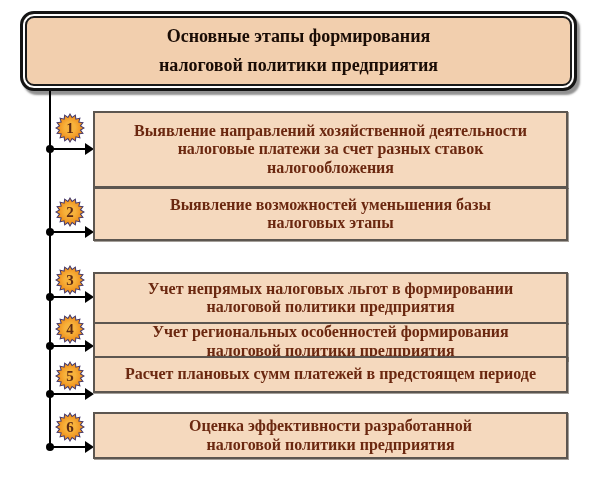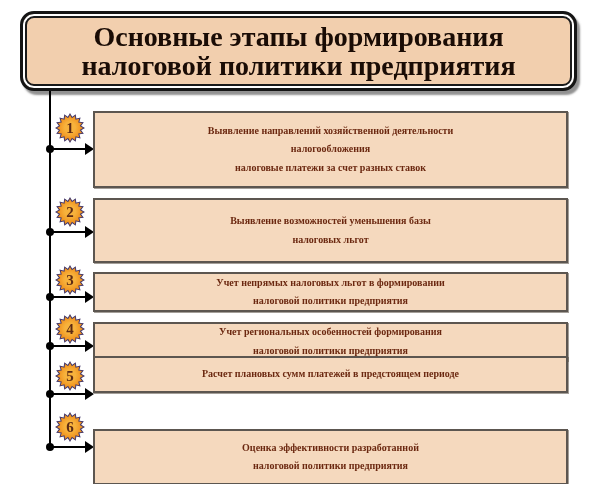--- a/index.html
+++ b/index.html
@@ -30,21 +30,21 @@
     background:var(--header-fill);
     border:3px solid #151515;
     border-radius:14px;
     box-shadow: inset 0 0 0 2px #ffffff,
                 inset 0 0 0 4px #1a1a1a,
                 3px 4px 2px rgba(110,110,110,0.75);
     display:flex; flex-direction:column; justify-content:center; align-items:center;
     text-align:center;
     color:var(--header-text);
     font-weight:bold;
-    font-size:28px;
+    font-size:18px;
     line-height:29px;
   }
   
   .vline {
     position:absolute; left:49px; top:91px;
     width:2px; height:357px;
     background:var(--connector);
   }
   .connector {
     position:absolute; left:49px;
@@ -91,21 +91,21 @@
   .box {
     position:absolute; left:93px;
     width:475px;
     background:var(--box-fill);
     border:2px solid var(--box-border);
     box-shadow:1px 1px 0 rgba(90,80,70,0.55);
     display:flex; flex-direction:column; justify-content:center; align-items:center;
     text-align:right;
     color:var(--box-text);
     font-weight:bold;
-    font-size:10px;
+    font-size:16px;
     line-height:18.5px;
   }
   .box .tline { display:block; white-space:nowrap; }
 </style>
 </head>
 <body>
 
 <div class="canvas">
 
   <div class="header">
@@ -166,36 +166,36 @@
     <span class="num">5</span>
   </div>
   <div class="badge" style="top:412px">
     <span class="star"></span>
     <span class="star-core"></span>
     <span class="num">6</span>
   </div>
 
   <div class="box" style="top:111px;height:77px">
     <span class="tline">Выявление направлений хозяйственной деятельности</span>
+    <span class="tline">налоговые платежи за счет разных ставок</span>
     <span class="tline">налогообложения</span>
-    <span class="tline">налоговые платежи за счет разных ставок</span>
-  </div>
-  <div class="box" style="top:198px;height:65px">
+  </div>
+  <div class="box" style="top:187px;height:54px">
     <span class="tline">Выявление возможностей уменьшения базы</span>
-    <span class="tline">налоговых льгот</span>
-  </div>
-  <div class="box" style="top:272px;height:40px">
+    <span class="tline">налоговых этапы</span>
+  </div>
+  <div class="box" style="top:272px;height:52px">
     <span class="tline">Учет непрямых налоговых льгот в формировании</span>
     <span class="tline">налоговой политики предприятия</span>
   </div>
   <div class="box" style="top:322px;height:39px">
     <span class="tline">Учет региональных особенностей формирования</span>
     <span class="tline">налоговой политики предприятия</span>
   </div>
   <div class="box" style="top:356px;height:37px">
     <span class="tline">Расчет плановых сумм платежей в предстоящем периоде</span>
   </div>
-  <div class="box" style="top:429px;height:56px">
+  <div class="box" style="top:412px;height:47px">
     <span class="tline">Оценка эффективности разработанной</span>
     <span class="tline">налоговой политики предприятия</span>
   </div>
 
 </div>
 
 </body></html>

